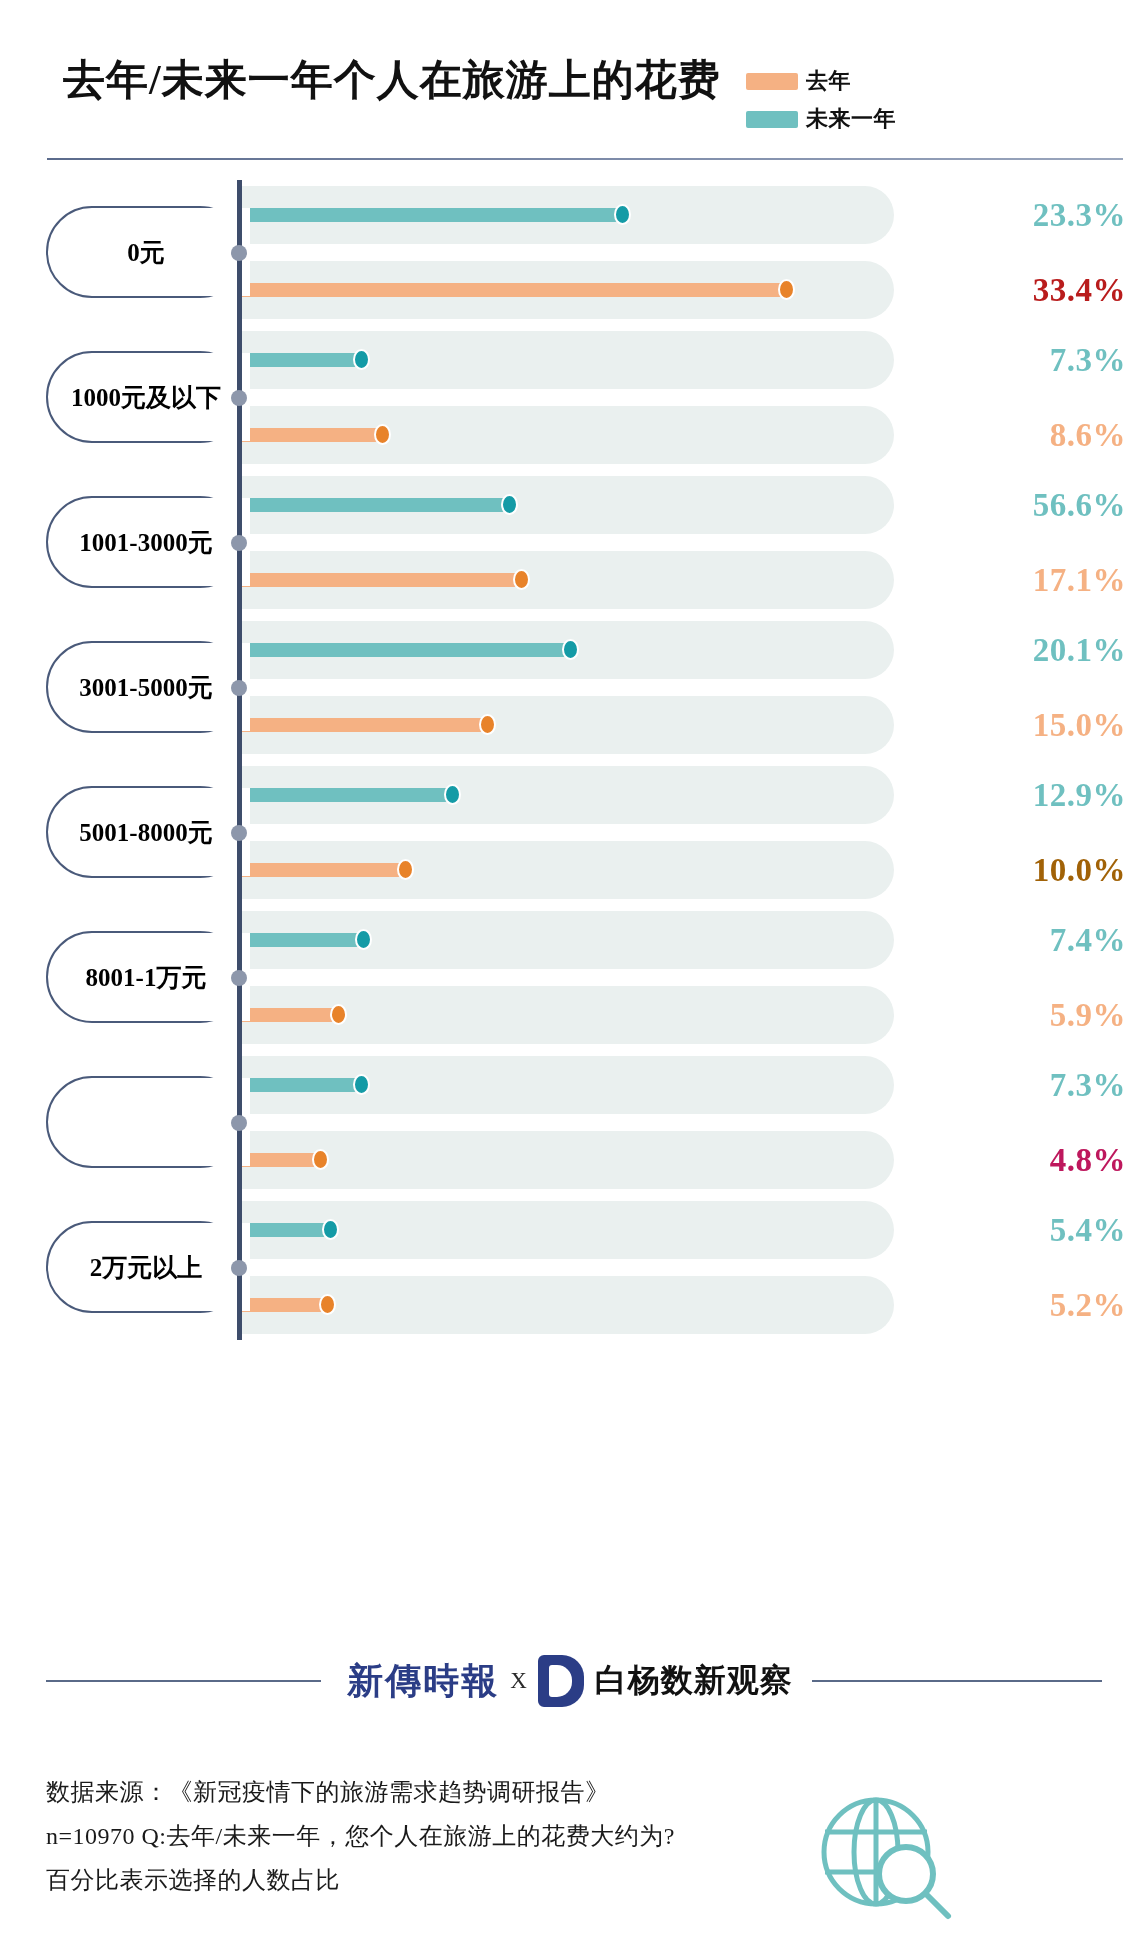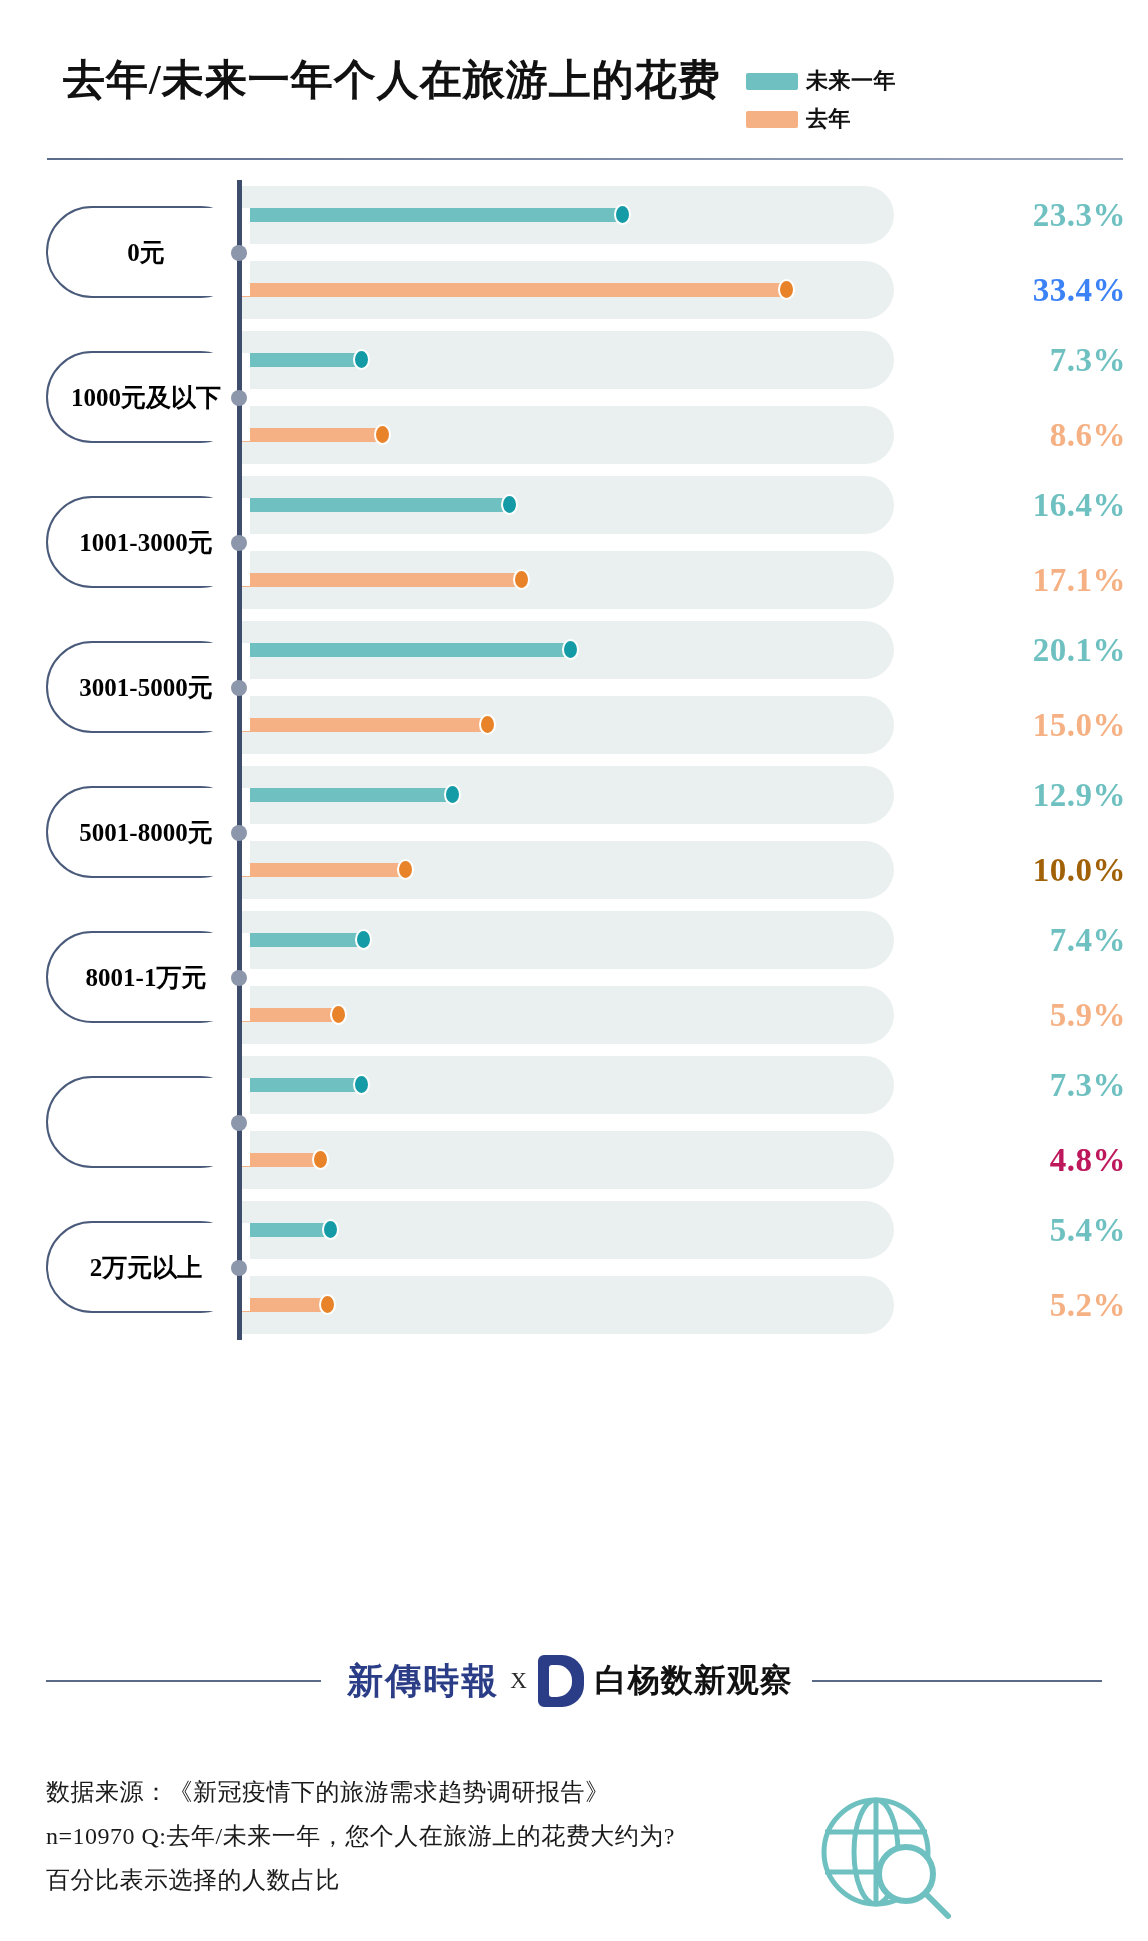--- a/index.html
+++ b/index.html
@@ -279,47 +279,47 @@
   }
 </style>
 </head>
 <body>
 
 <div class="header">
   <div class="title">去年/未来一年个人在旅游上的花费</div>
 
   <div class="legend">
     <div class="legend-row">
+      <span class="legend-swatch" style="background:#f5b183"></span>
+      <span class="legend-label">去年</span>
+    </div>
+    <div class="legend-row">
       <span class="legend-swatch" style="background:#6fc0c0"></span>
       <span class="legend-label">未来一年</span>
-    </div>
-    <div class="legend-row">
-      <span class="legend-swatch" style="background:#f5b183"></span>
-      <span class="legend-label">去年</span>
     </div>
   </div>
 
   <div class="header-rule"></div>
 </div>
 
 <div class="chart" id="chart-body">
     <div class="group">
       <div class="track t-top"></div>
       <div class="track t-bot"></div>
       <div class="cap"></div>
       <div class="cap-mask"></div>
       <div class="cap-text">0元</div>
       <div class="axis"></div>
       <div class="axis-dot"></div>
       <div class="bar b-top" style="width:380px;background:#6fc0c0"></div>
       <div class="knob k-top" style="left:614px;background:#149ba6"></div>
       <div class="val v-top" style="color:#6fc0c0">23.3%</div>
       <div class="bar b-bot" style="width:544px;background:#f5b183"></div>
       <div class="knob k-bot" style="left:778px;background:#e8832a"></div>
-      <div class="val v-bot" style="color:#3b82f6">33.4%</div>
+      <div class="val v-bot" style="color:#b91c1c">33.4%</div>
     </div>
     <div class="group">
       <div class="track t-top"></div>
       <div class="track t-bot"></div>
       <div class="cap"></div>
       <div class="cap-mask"></div>
       <div class="cap-text">1000元及以下</div>
       <div class="axis"></div>
       <div class="axis-dot"></div>
       <div class="bar b-top" style="width:119px;background:#6fc0c0"></div>
@@ -332,21 +332,21 @@
     <div class="group">
       <div class="track t-top"></div>
       <div class="track t-bot"></div>
       <div class="cap"></div>
       <div class="cap-mask"></div>
       <div class="cap-text">1001-3000元</div>
       <div class="axis"></div>
       <div class="axis-dot"></div>
       <div class="bar b-top" style="width:267px;background:#6fc0c0"></div>
       <div class="knob k-top" style="left:501px;background:#149ba6"></div>
-      <div class="val v-top" style="color:#6fc0c0">16.4%</div>
+      <div class="val v-top" style="color:#6fc0c0">56.6%</div>
       <div class="bar b-bot" style="width:279px;background:#f5b183"></div>
       <div class="knob k-bot" style="left:513px;background:#e8832a"></div>
       <div class="val v-bot" style="color:#f5b183">17.1%</div>
     </div>
     <div class="group">
       <div class="track t-top"></div>
       <div class="track t-bot"></div>
       <div class="cap"></div>
       <div class="cap-mask"></div>
       <div class="cap-text">3001-5000元</div>

